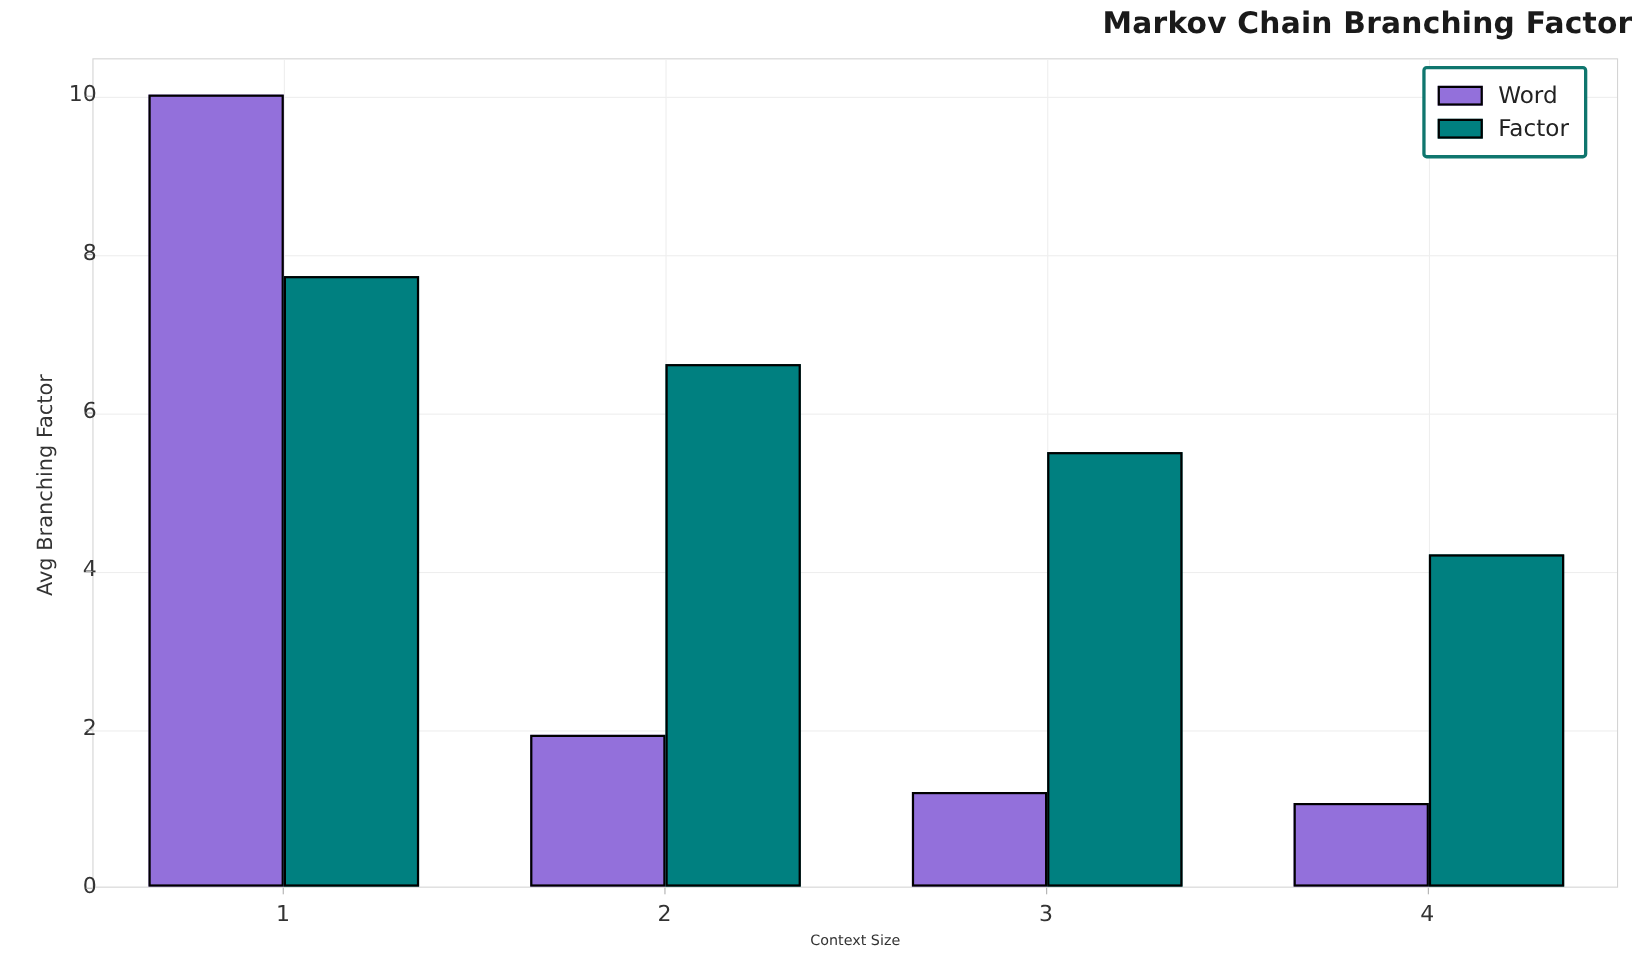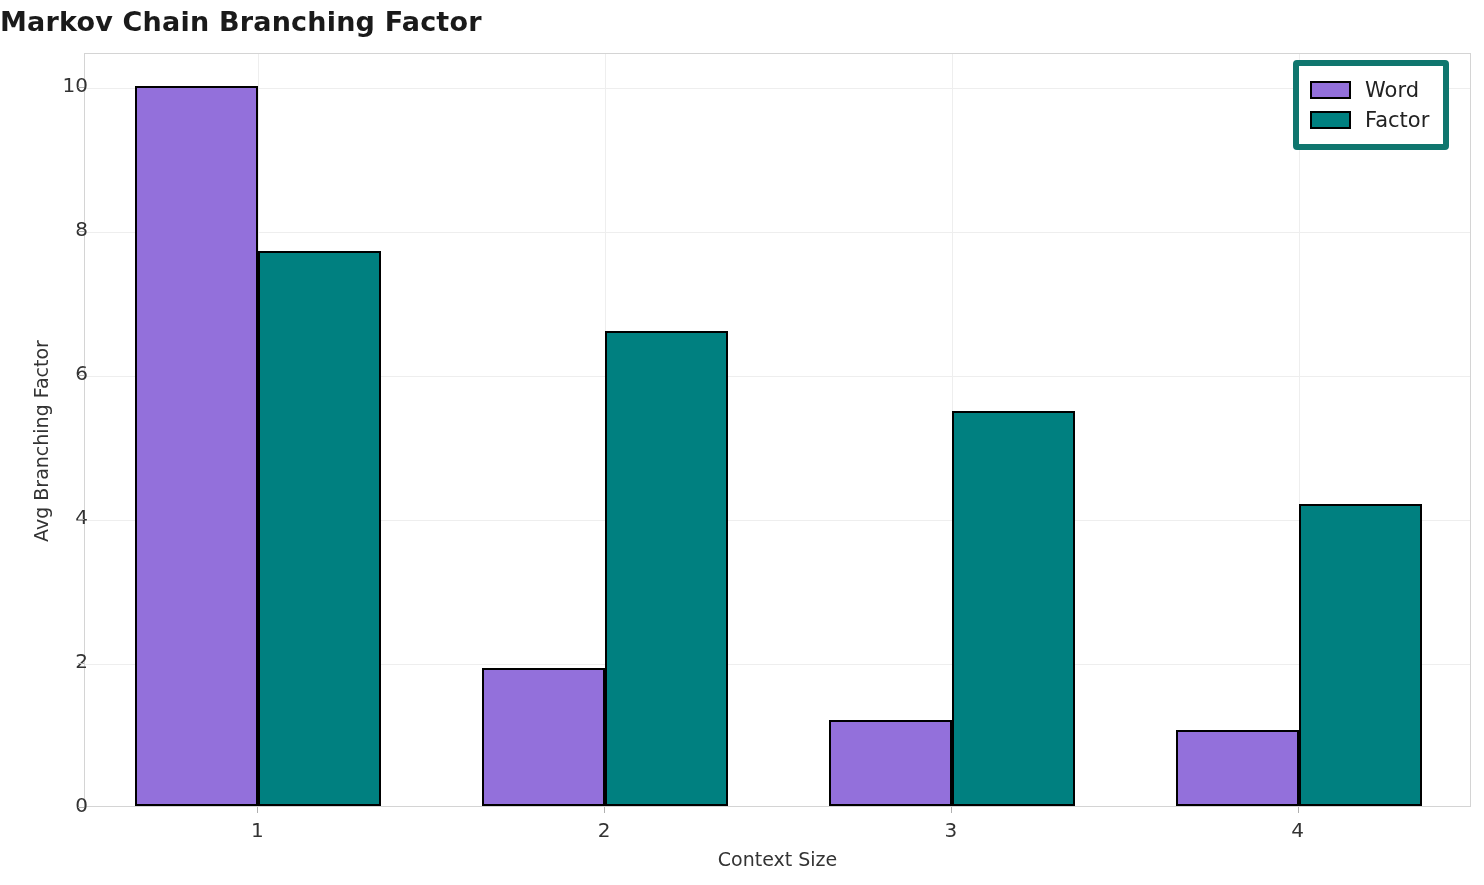--- a/index.html
+++ b/index.html
@@ -18,21 +18,21 @@
     position: relative;
     width: 1484px;
     height: 885px;
     background: #ffffff;
   }
   #chart-title {
     position: absolute;
     left: 0;
     top: 6px;
     width: 1484px;
-    text-align: left;
+    text-align: right;
     font-size: 27px;
     font-weight: bold;
     color: #1a1a1a;
     letter-spacing: 0.2px;
   }
   
   #plot-area {
     position: absolute;
     left: 84px;
     top: 53px;
@@ -102,29 +102,29 @@
     color: #333333;
     transform: rotate(-90deg);
     transform-origin: center center;
   }
   #xlabel {
     position: absolute;
     left: 84px;
     top: 848px;
     width: 1387px;
     text-align: center;
-    font-size: 19px;
+    font-size: 13px;
     color: #333333;
   }
   #legend {
     position: absolute;
     left: 1293px;
     top: 60px;
     background: #ffffff;
-    border: 6px solid #0f766e;
+    border: 3px solid #0f766e;
     border-radius: 4px;
     padding: 9px 14px 9px 11px;
     box-sizing: border-box;
   }
   .legend-row {
     display: flex;
     align-items: center;
     height: 30px;
   }
   .legend-swatch {

